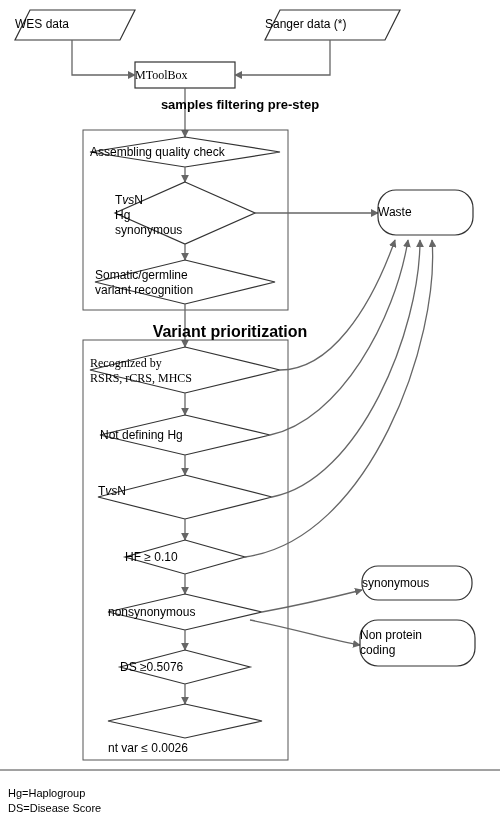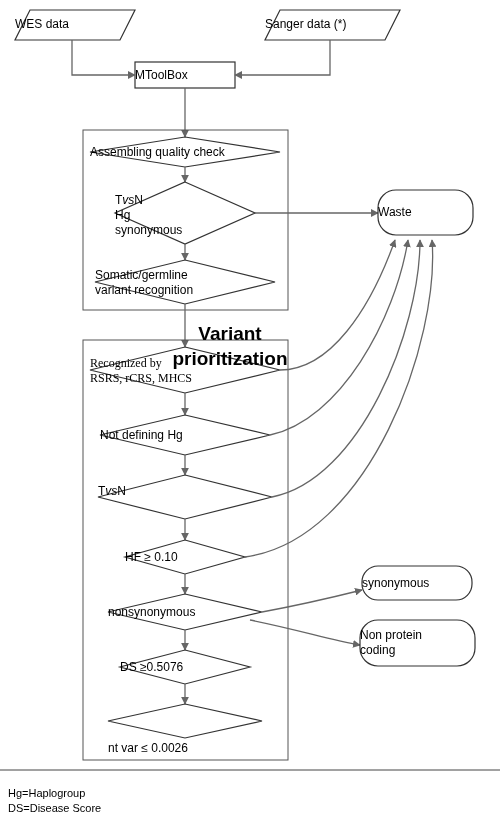--- a/index.html
+++ b/index.html
@@ -105,39 +105,40 @@
 
   <rect x="362" y="566" width="110" height="34" rx="16" ry="16" fill="#fff" stroke="#333" stroke-width="1.2"></rect>
 
   <rect x="360" y="620" width="115" height="46" rx="18" ry="18" fill="#fff" stroke="#333" stroke-width="1.2"></rect>
 
   <line x1="0" y1="770" x2="500" y2="770" stroke="#444" stroke-width="1"></line>
 </svg>
 
 <div class="label" style="left:15px; top:17px; width:120px;">WES data</div>
 <div class="label" style="left:265px; top:17px; width:135px;">Sanger data (*)</div>
-<div class="label" style="left:135px; top:68px; width:100px;">MToolBox</div>
+<div class="label" style="left:135px; top:68px; width:100px;font-family:Liberation Serif, serif;">MToolBox</div>
 
 <div class="title" style="left:135px; top:97px; width:210px; font-size:13px;">
+  <div>samples filtering pre-step</div>
 </div>
 
 <div class="label" style="left:90px; top:145px; width:190px;">Assembling quality check</div>
 
 <div class="label" style="left:115px; top:193px; width:140px;">
   <div>T<i>vs</i>N</div>
   <div>Hg</div>
   <div>synonymous</div>
 </div>
 
 <div class="label" style="left:95px; top:268px; width:180px;">
   <div>Somatic/germline</div>
   <div>variant recognition</div>
 </div>
 
-<div class="title" style="left:140px; top:322px; width:180px; font-size:19px;">Variant prioritization</div>
+<div class="title" style="left:140px; top:322px; width:180px; font-size:16px;">Variant prioritization</div>
 
 <div class="label" style="left:90px; top:356px; width:190px;font-family:Liberation Serif, serif;">
   <div>Recognized by</div>
   <div>RSRS, rCRS, MHCS</div>
 </div>
 
 <div class="label" style="left:100px; top:428px; width:170px;">Not defining Hg</div>
 
 <div class="label" style="left:98px; top:484px; width:174px;">
   <div>T<i>vs</i>N</div>

